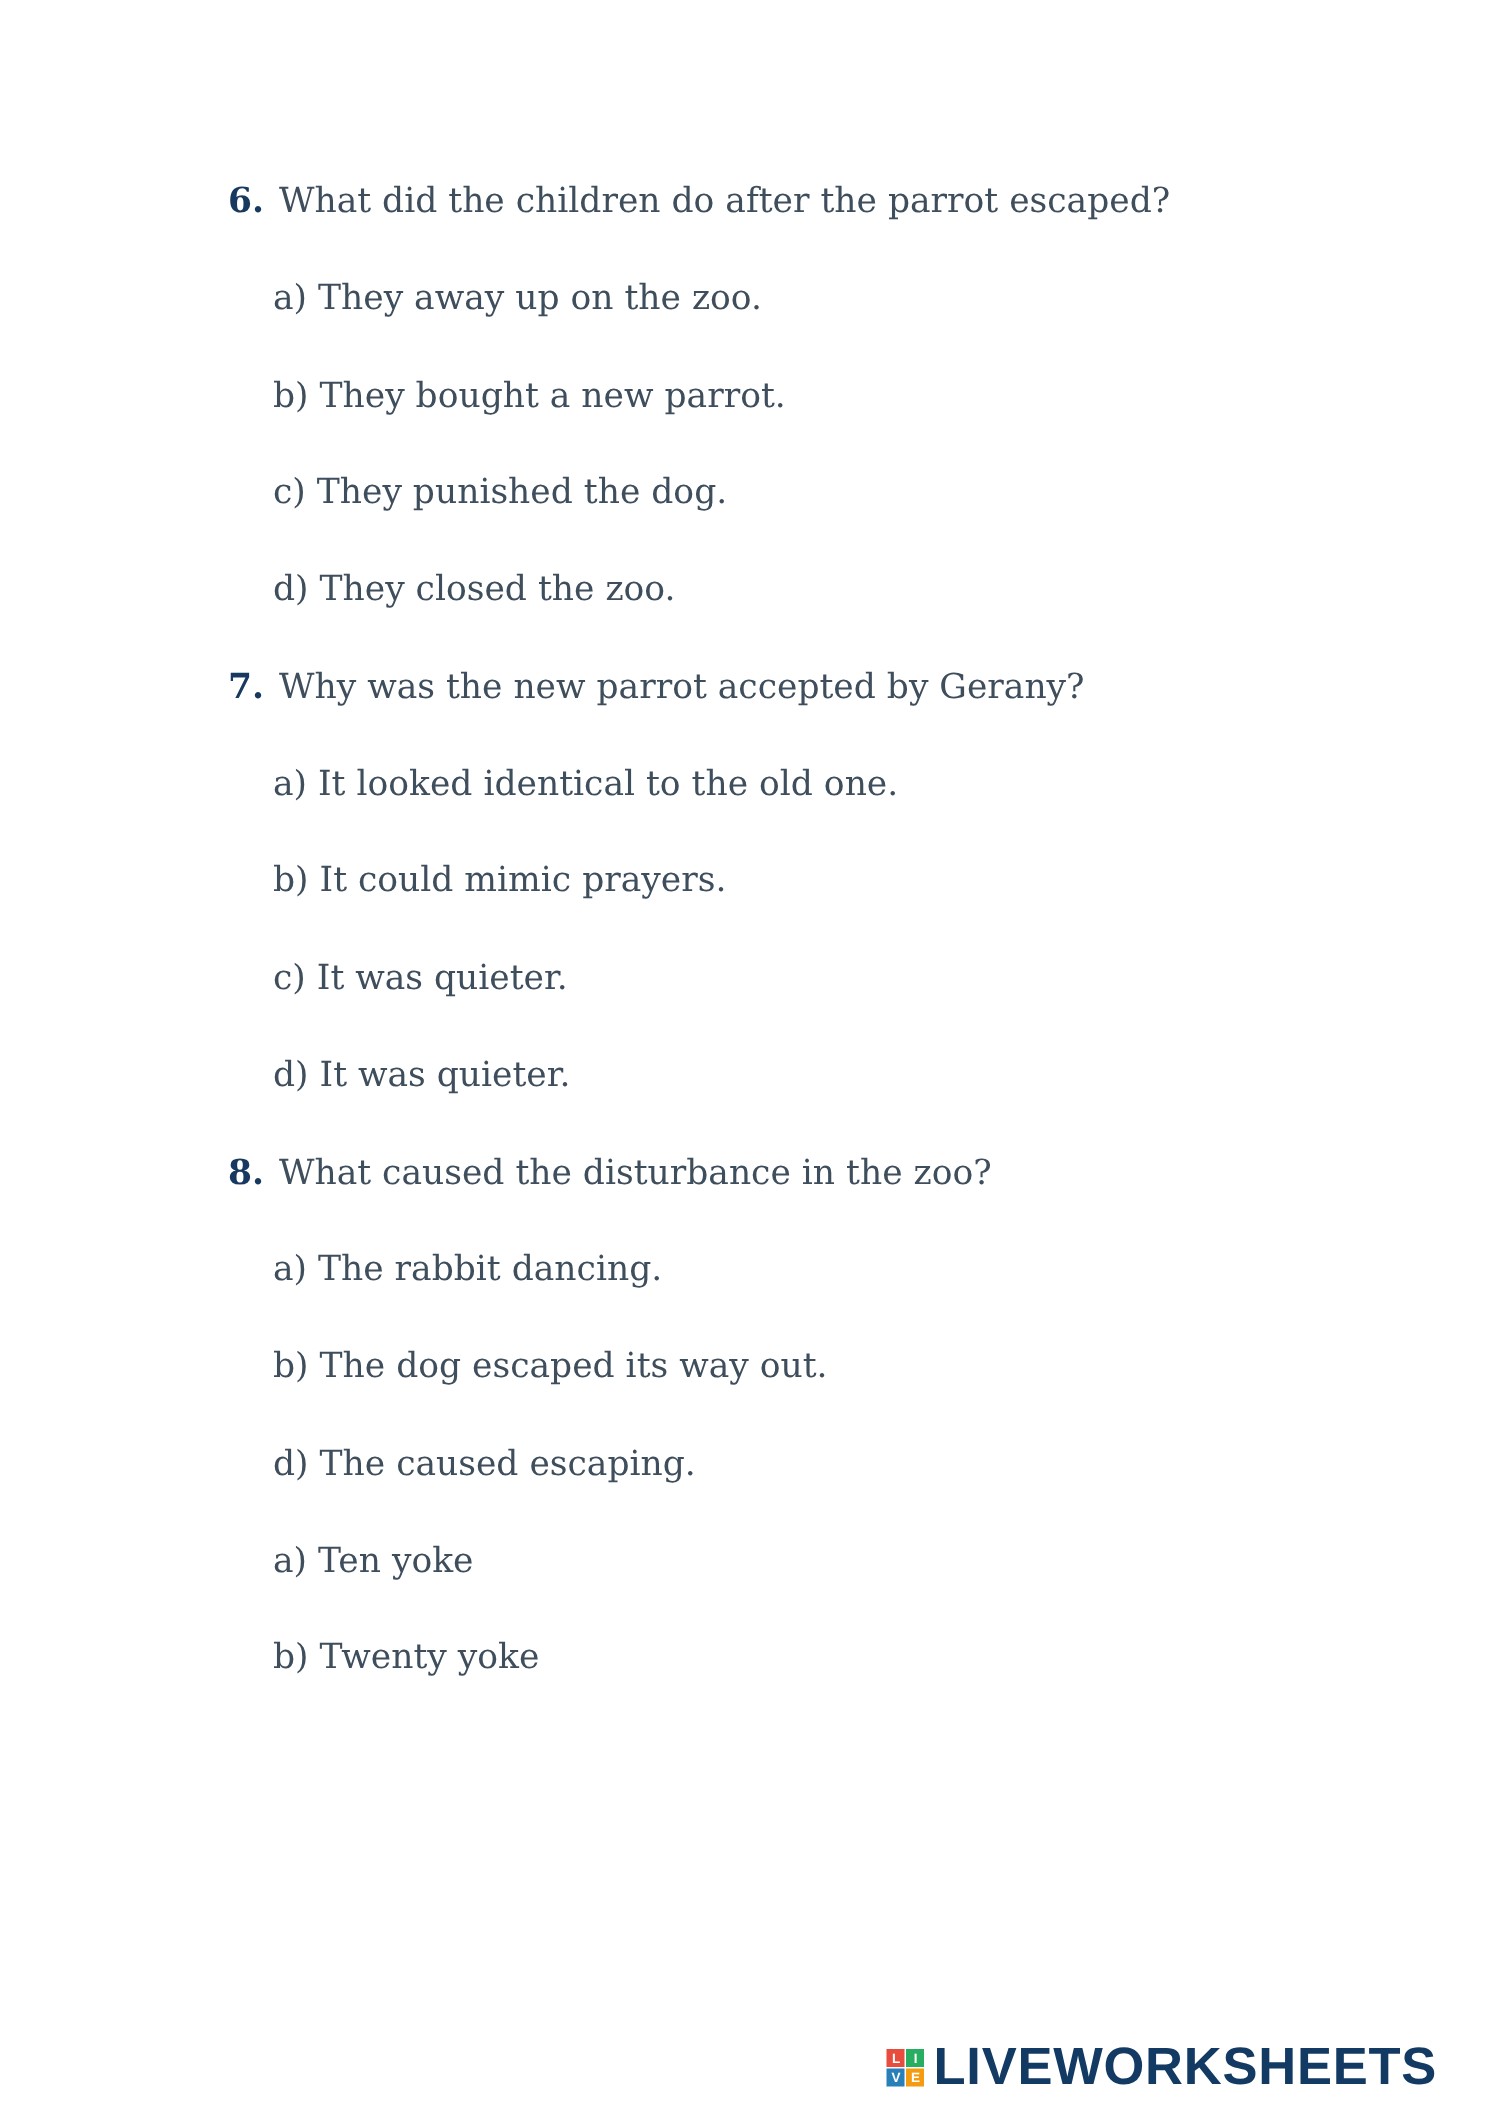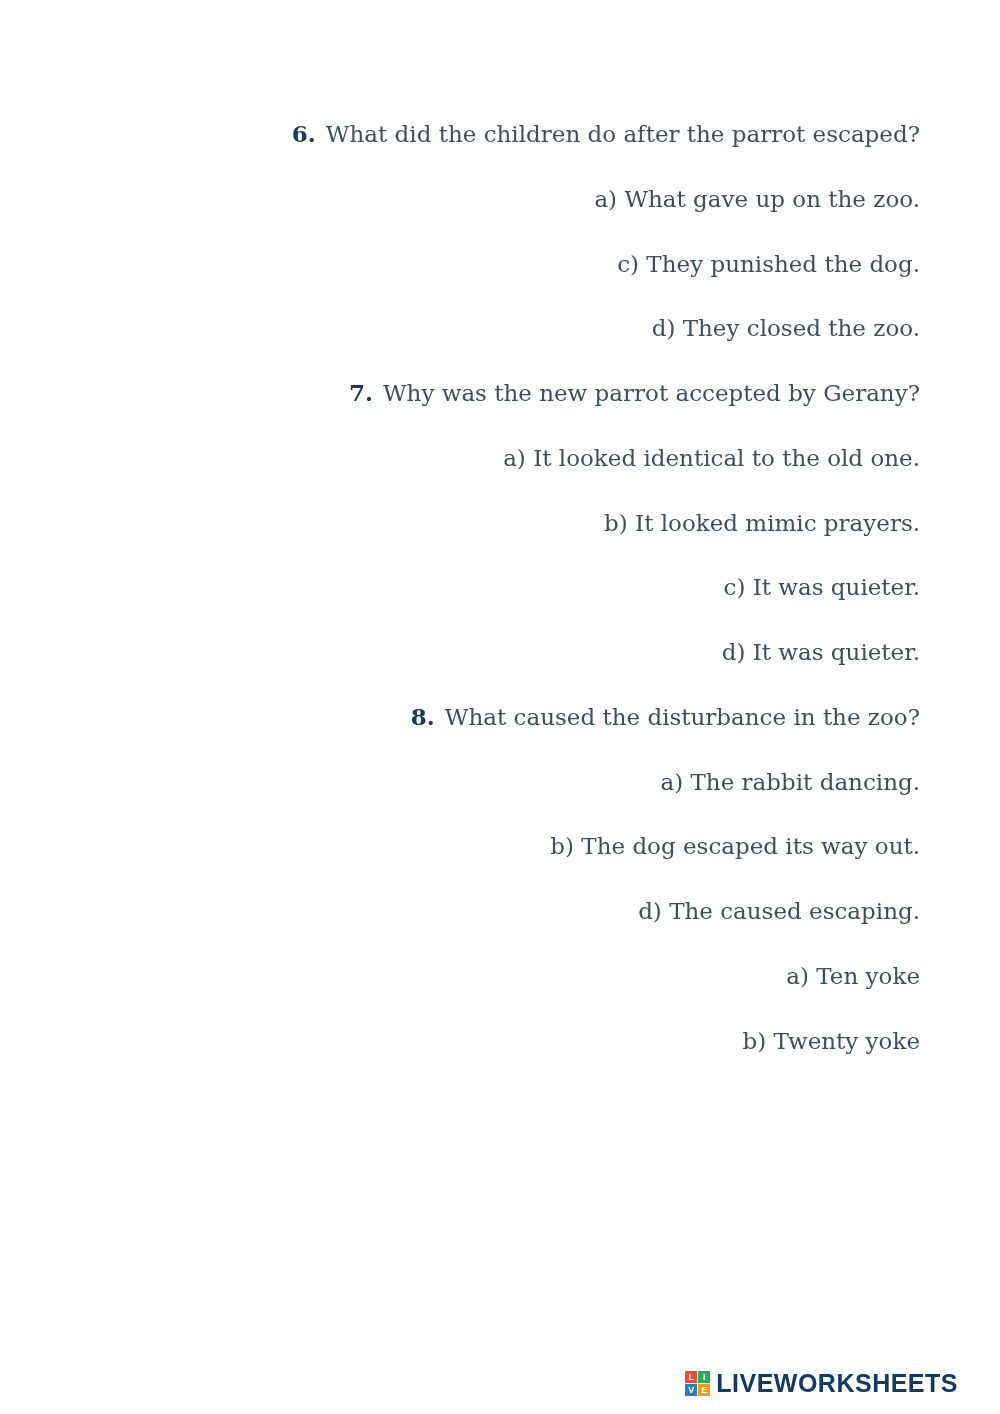--- a/index.html
+++ b/index.html
@@ -11,21 +11,20 @@
   }
   .page {
     position: relative;
     width: 1000px;
     height: 1414px;
     overflow: hidden;
     background: #ffffff;
   }
   .content {
     padding: 120px 80px 0 152px;
-    text-align: right;
   }
   .question-block {
     margin: 0;
   }
   .q-line {
     font-size: 23px;
     line-height: 1.25;
     margin: 0 0 36px 0;
     color: #3f4e5c;
   }
@@ -69,42 +68,43 @@
     line-height: 12px;
     text-align: center;
   }
   .sq-0 { background: #e74c3c; }
   .sq-1 { background: #27ae60; }
   .sq-2 { background: #2980b9; }
   .sq-3 { background: #f39c12; }
   .brand-text {
     font-family: "Liberation Sans", sans-serif;
     font-weight: bold;
-    font-size: 25px;
+    font-size: 35px;
     letter-spacing: 0.5px;
     color: #123a63;
   }
 </style>
 </head>
 <body>
 
 <div class="page">
   <div class="content">
 
     <section class="question-block">
       <p class="q-line"><span class="q-num">6.</span><span class="q-text">What did the children do after the parrot escaped?</span></p>
-      <p class="option">a) What gave up on the zoo.</p>
+      <p class="option">a) They away up on the zoo.</p>
+      <p class="option">b) They bought a new parrot.</p>
       <p class="option">c) They punished the dog.</p>
       <p class="option">d) They closed the zoo.</p>
     </section>
 
     <section class="question-block">
       <p class="q-line"><span class="q-num">7.</span><span class="q-text">Why was the new parrot accepted by Gerany?</span></p>
       <p class="option">a) It looked identical to the old one.</p>
-      <p class="option">b) It looked mimic prayers.</p>
+      <p class="option">b) It could mimic prayers.</p>
       <p class="option">c) It was quieter.</p>
       <p class="option">d) It was quieter.</p>
     </section>
 
     <section class="question-block">
       <p class="q-line"><span class="q-num">8.</span><span class="q-text">What caused the disturbance in the zoo?</span></p>
       <p class="option">a) The rabbit dancing.</p>
       <p class="option">b) The dog escaped its way out.</p>
       <p class="option">d) The caused escaping.</p>
     </section>

